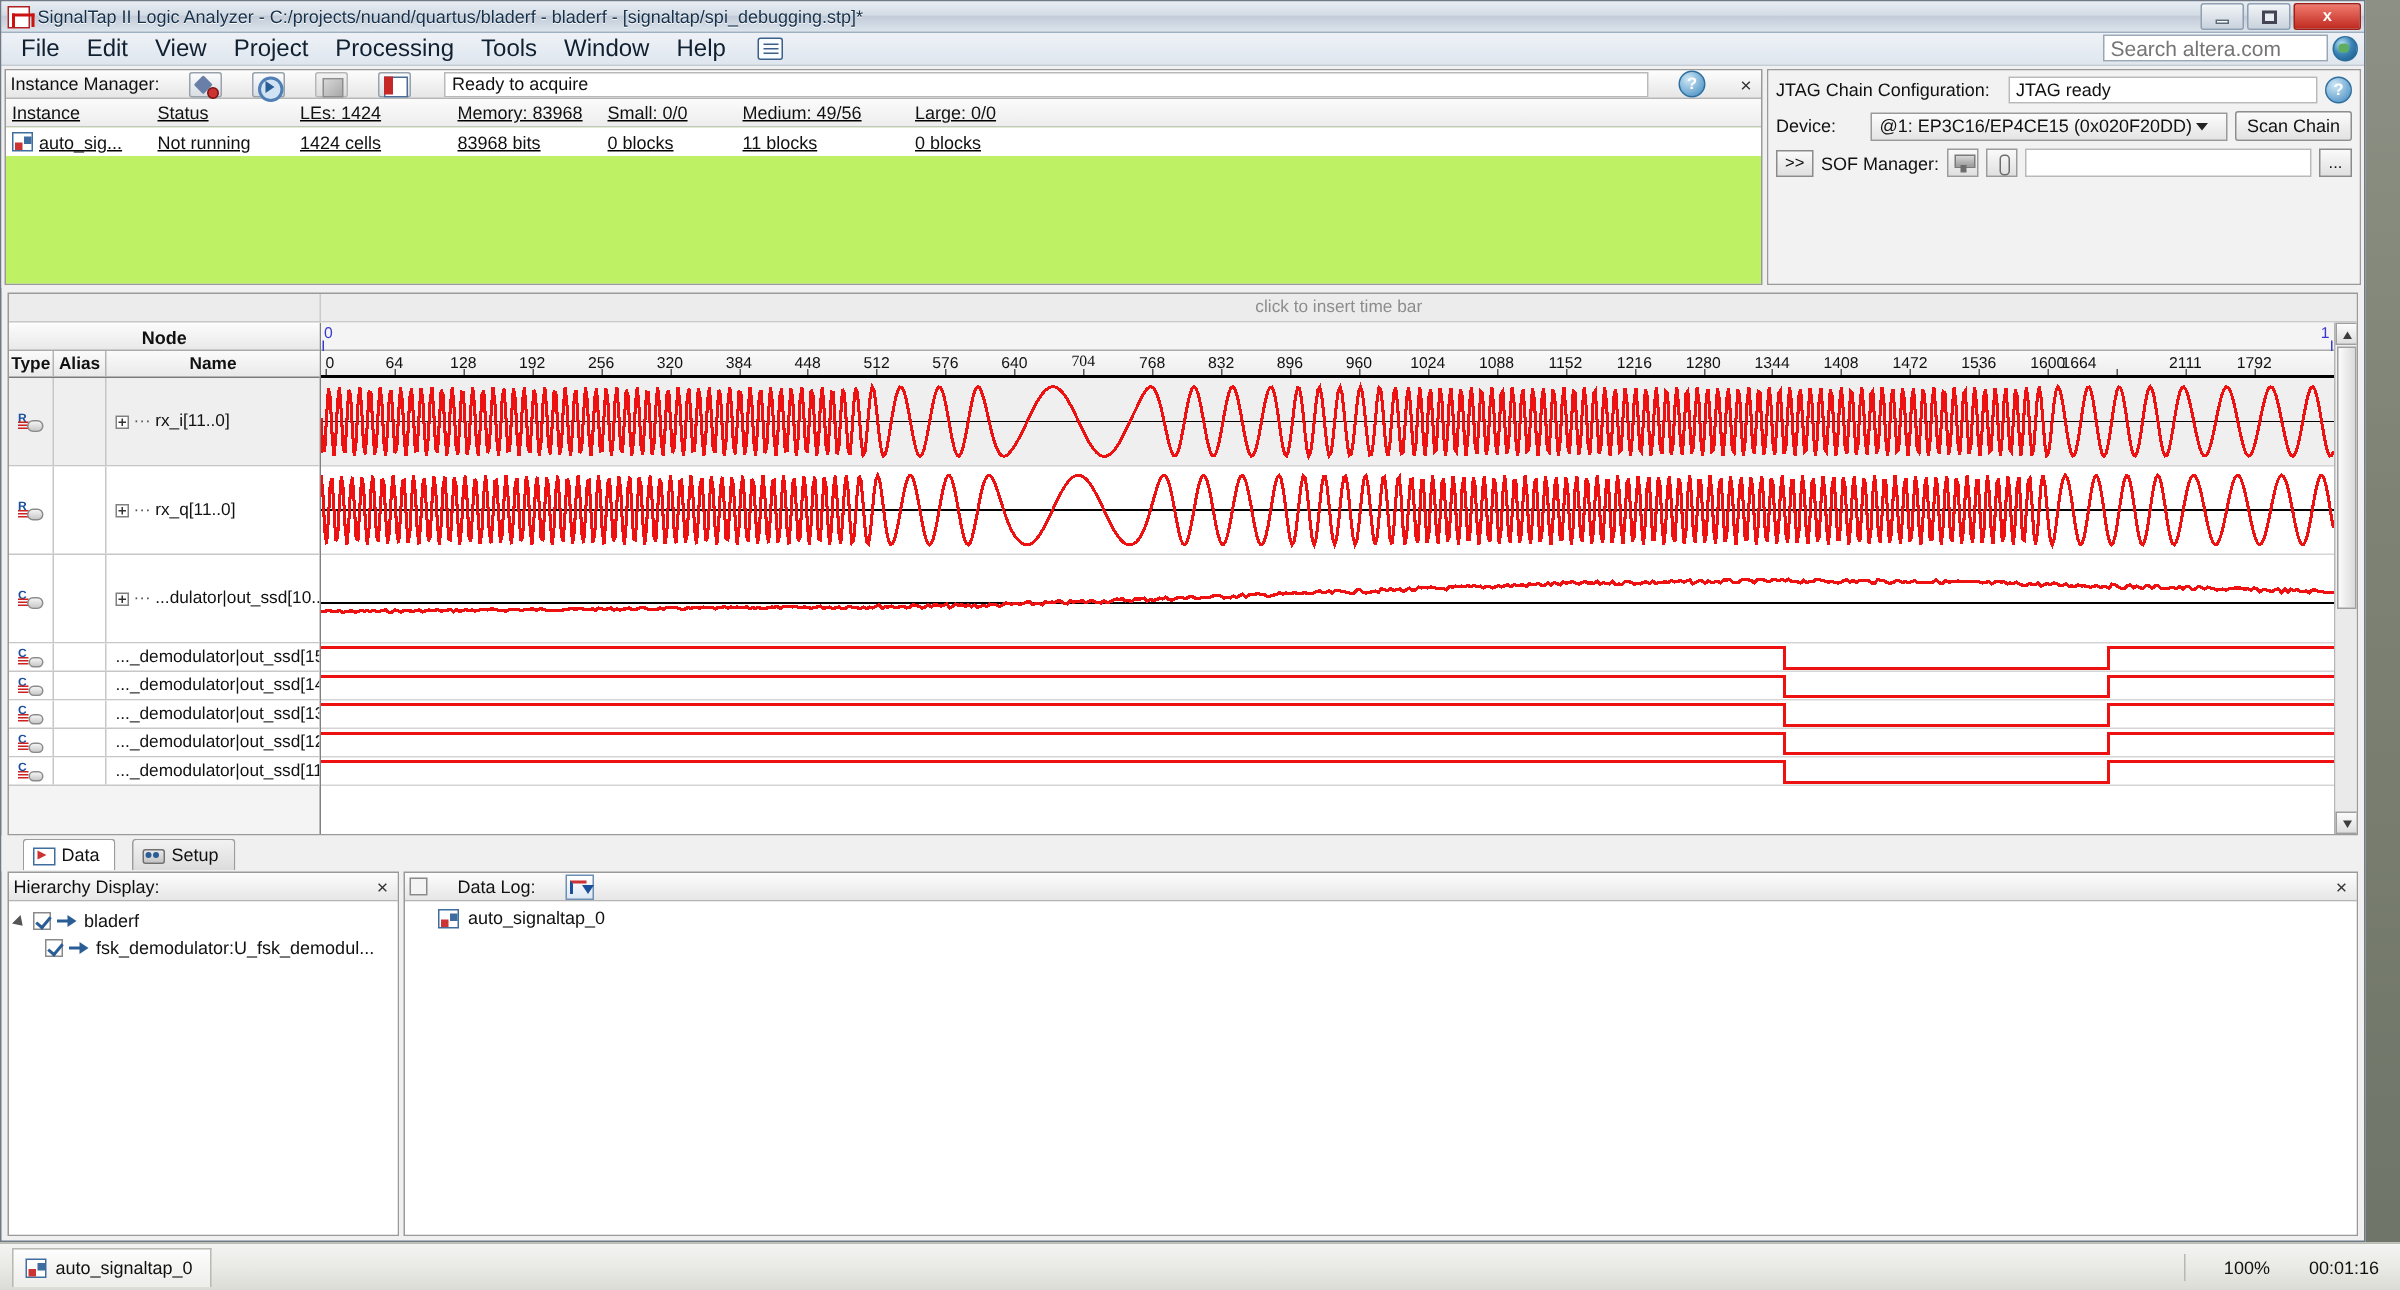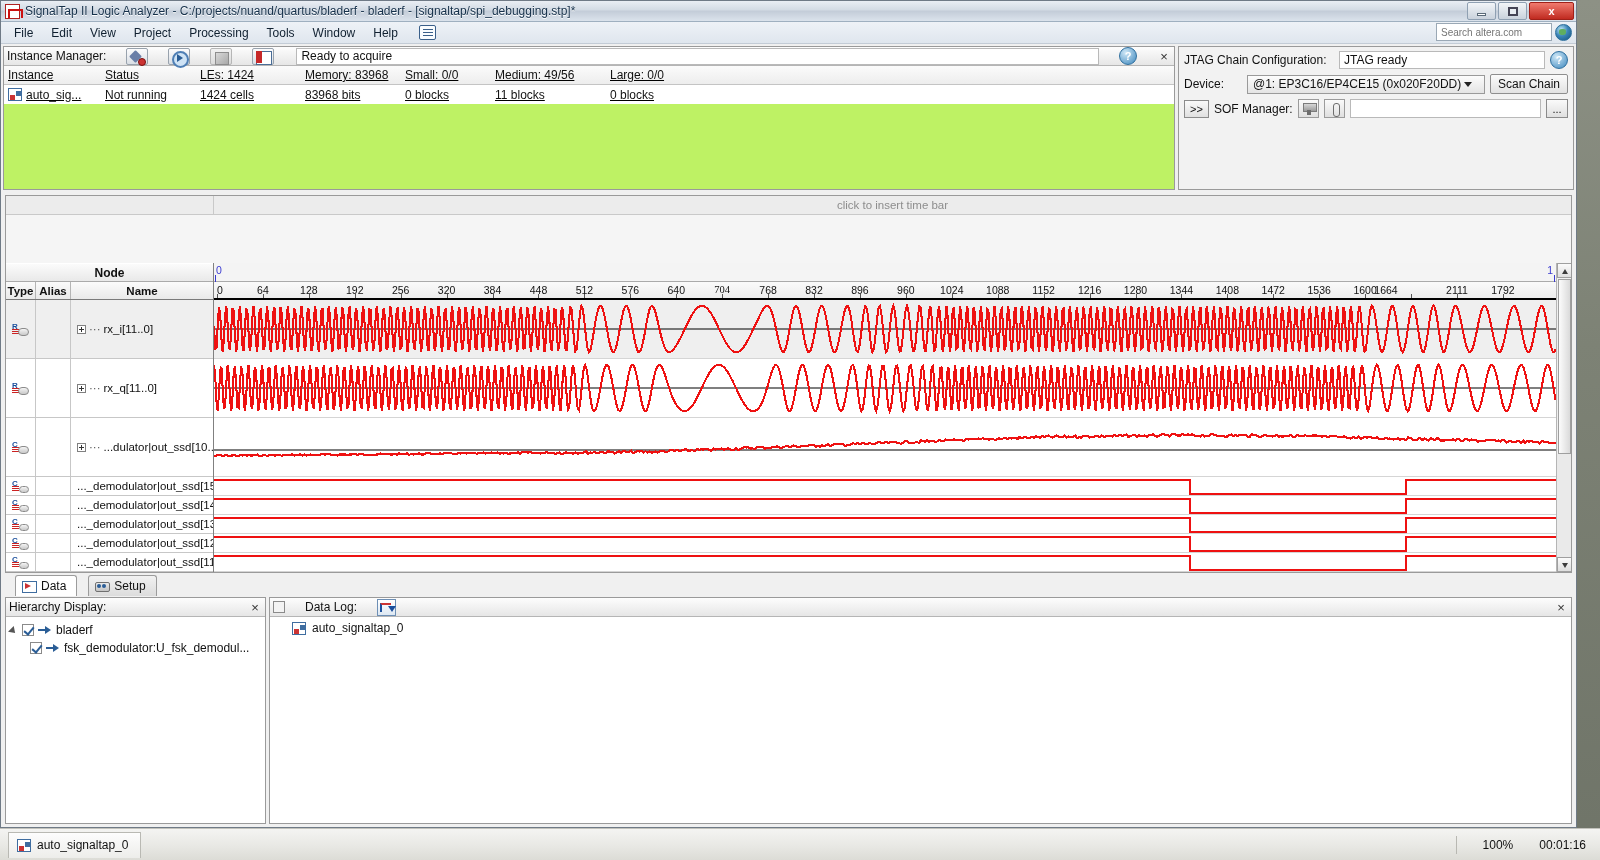--- a/index.html
+++ b/index.html
@@ -63,37 +63,37 @@
 
   
   .menubar {
     height: 22px; flex: 0 0 22px;
     background: linear-gradient(180deg,#eef2f7,#dfe6ee);
     border-bottom: 1px solid #c3ccd6;
     display: flex; align-items: center; padding-left: 4px;
     position: relative;
   }
   .menu-item {
-    padding: 2px 9px; font-size: 12px; color: #102030; cursor: default;
+    padding: 2px 9px; font-size: 16px; color: #102030; cursor: default;
   }
   .menu-note-icon {
     margin-left: 12px; width: 17px; height: 15px;
     border: 1px solid #3a5f8a; background: #fafdff; border-radius: 2px;
     position: relative;
   }
   .menu-note-icon::after {
     content:""; position:absolute; left:3px; top:3px; width:10px; height:1px;
     background:#3a5f8a; box-shadow: 0 3px 0 #3a5f8a, 0 6px 0 #3a5f8a;
   }
   .search-wrap {
     position: absolute; right: 4px; top: 1px; display: flex; align-items: center; gap: 3px;
   }
   .search-box {
-    width: 116px; height: 18px; background: #fff;
-    border: 1px solid #9aa8b5; font-size: 10px; color: #333;
+    width: 150px; height: 18px; background: #fff;
+    border: 1px solid #9aa8b5; font-size: 14px; color: #333;
     padding: 1px 4px; line-height: 15px;
   }
   .globe-icon {
     width: 17px; height: 17px; border-radius: 50%;
     background: radial-gradient(circle at 35% 30%, #bfe6f5 0%, #3c86b8 45%, #14537f 100%);
     border: 1px solid #2a6d9b;
     position: relative;
   }
   .globe-icon::after {
     content:""; position:absolute; left:3px; top:4px; width:7px; height:6px;
@@ -202,21 +202,21 @@
   }
   .sof-icon::before{content:"";position:absolute;left:4px;top:3px;width:12px;height:7px;background:linear-gradient(180deg,#d7d7d7,#9a9a9a);border:1px solid #7b7b7b;}
   .sof-icon::after{content:"";position:absolute;left:8px;top:10px;width:4px;height:5px;background:#6d6d6d;}
   .clip-icon::before{content:"";position:absolute;left:8px;top:3px;width:5px;height:12px;border:1.5px solid #6d6d6d;border-radius:3px;}
   .sof-field { flex: 1 1 auto; height: 19px; background: #fff; border: 1px solid #b9b9b9; }
   .dots-btn { width: 22px; height: 19px; border: 1px solid #8b8b8b; background: linear-gradient(180deg,#fafafa,#e0e0e0); font-size: 11px; display:flex;align-items:center;justify-content:center;}
 
   
   .wave-region {
     flex: 0 0 362px; margin: 3px 4px 0 4px; border: 1px solid #9a9a9a;
-    background: #f5f5f5; display: flex; flex-direction: column; gap: 48px;
+    background: #f5f5f5; display: flex; flex-direction: column;
   }
   .insert-bar {
     height: 19px; flex: 0 0 19px; background: #ececec;
     border-bottom: 1px solid #c9c9c9;
     display: flex; align-items: center;
     font-size: 11.5px; color: #8d8d8d;
     position: relative;
   }
   .insert-bar .left-pad { width: 208px; flex: 0 0 208px; border-right: 1px solid #c9c9c9; background:#ececec; height:100%;}
   .insert-bar .ib-text { flex: 1 1 auto; text-align: center; }

